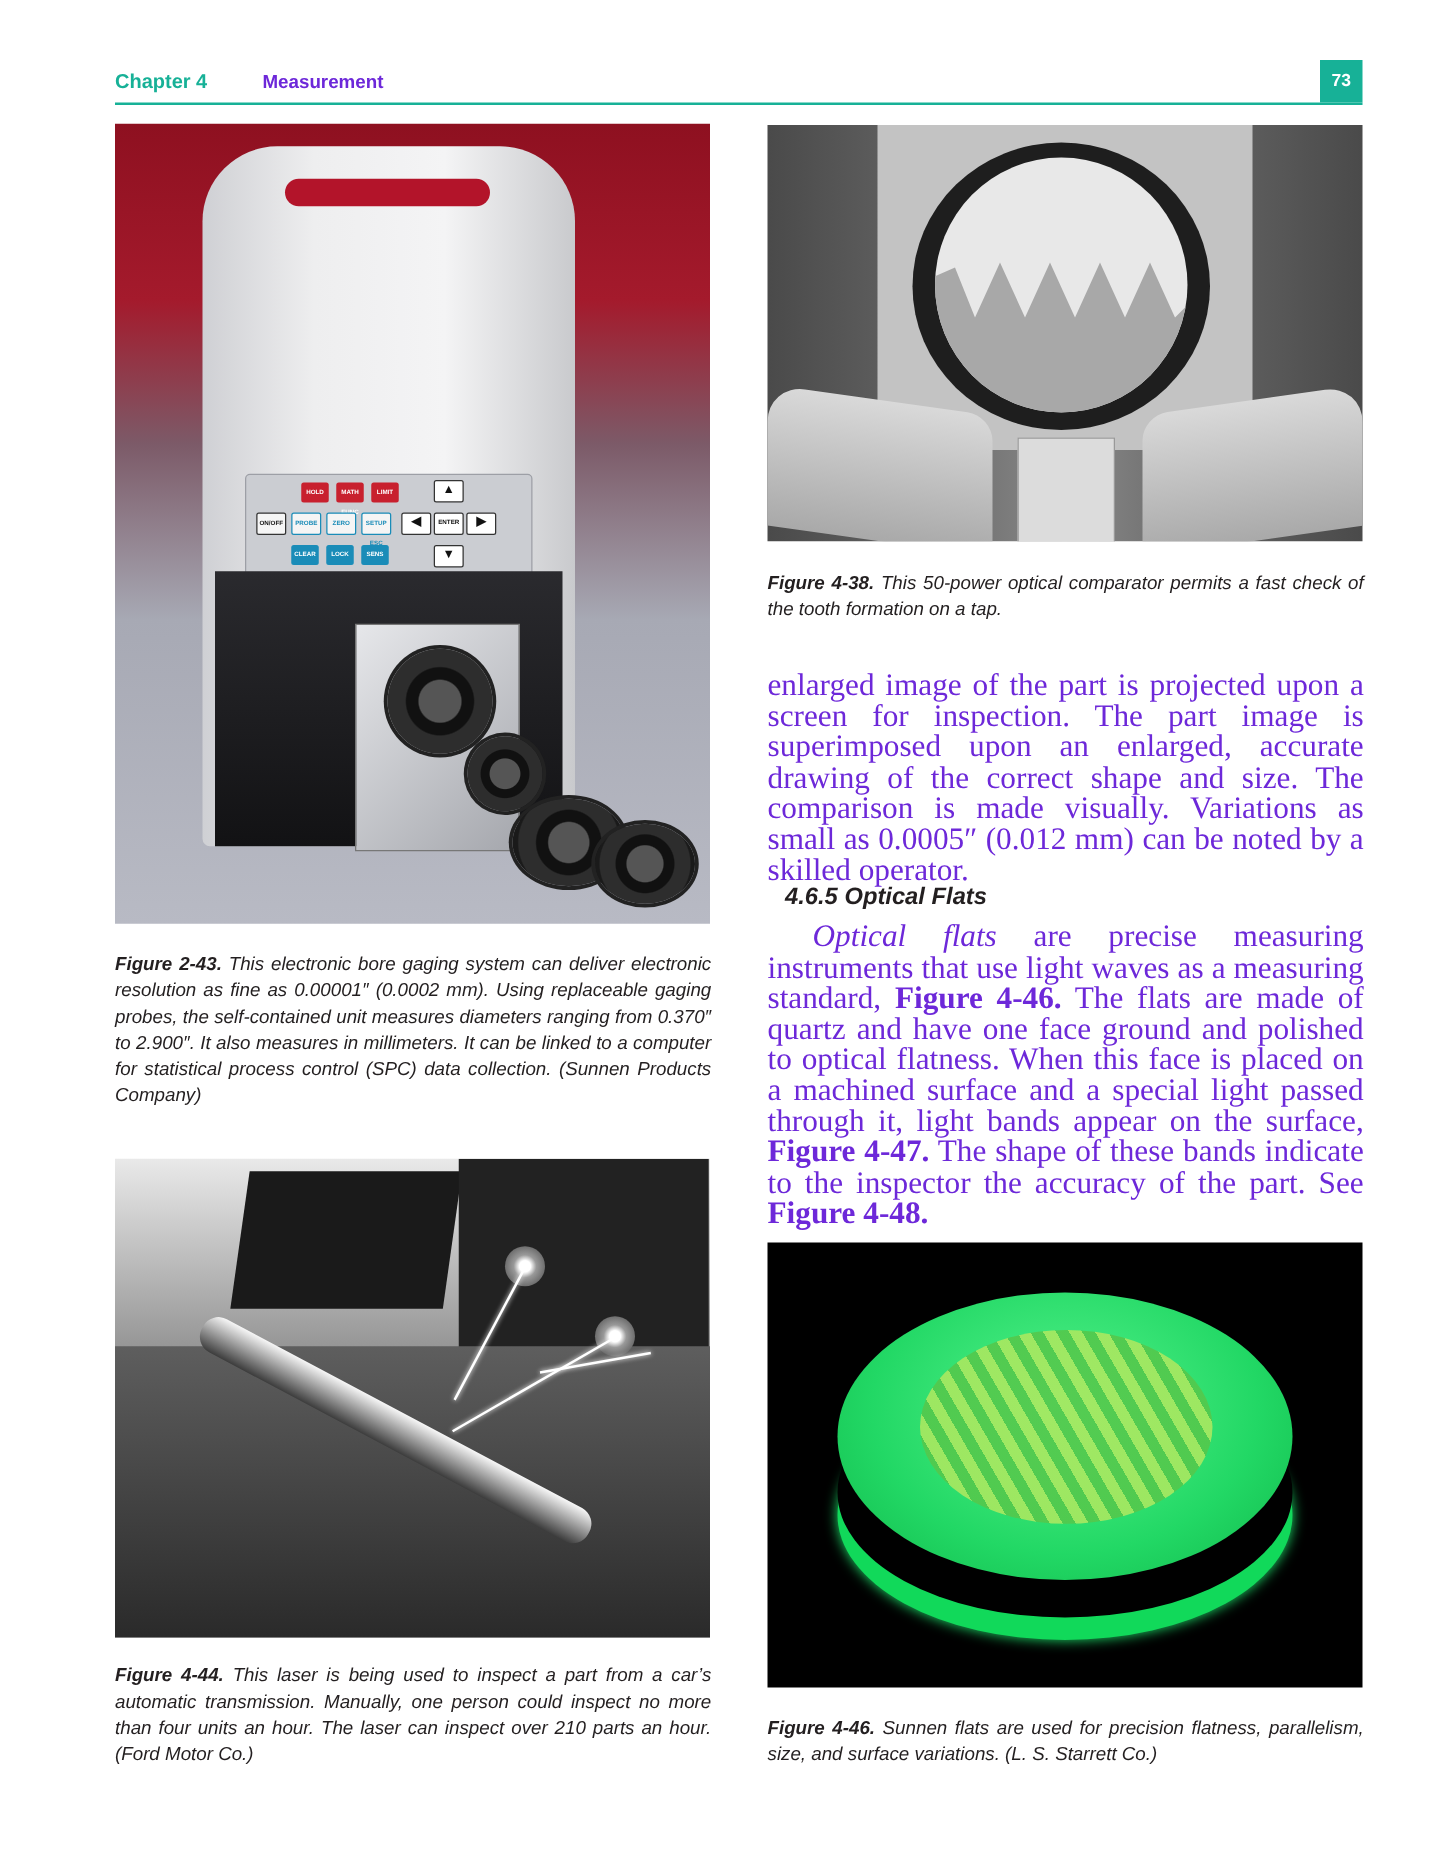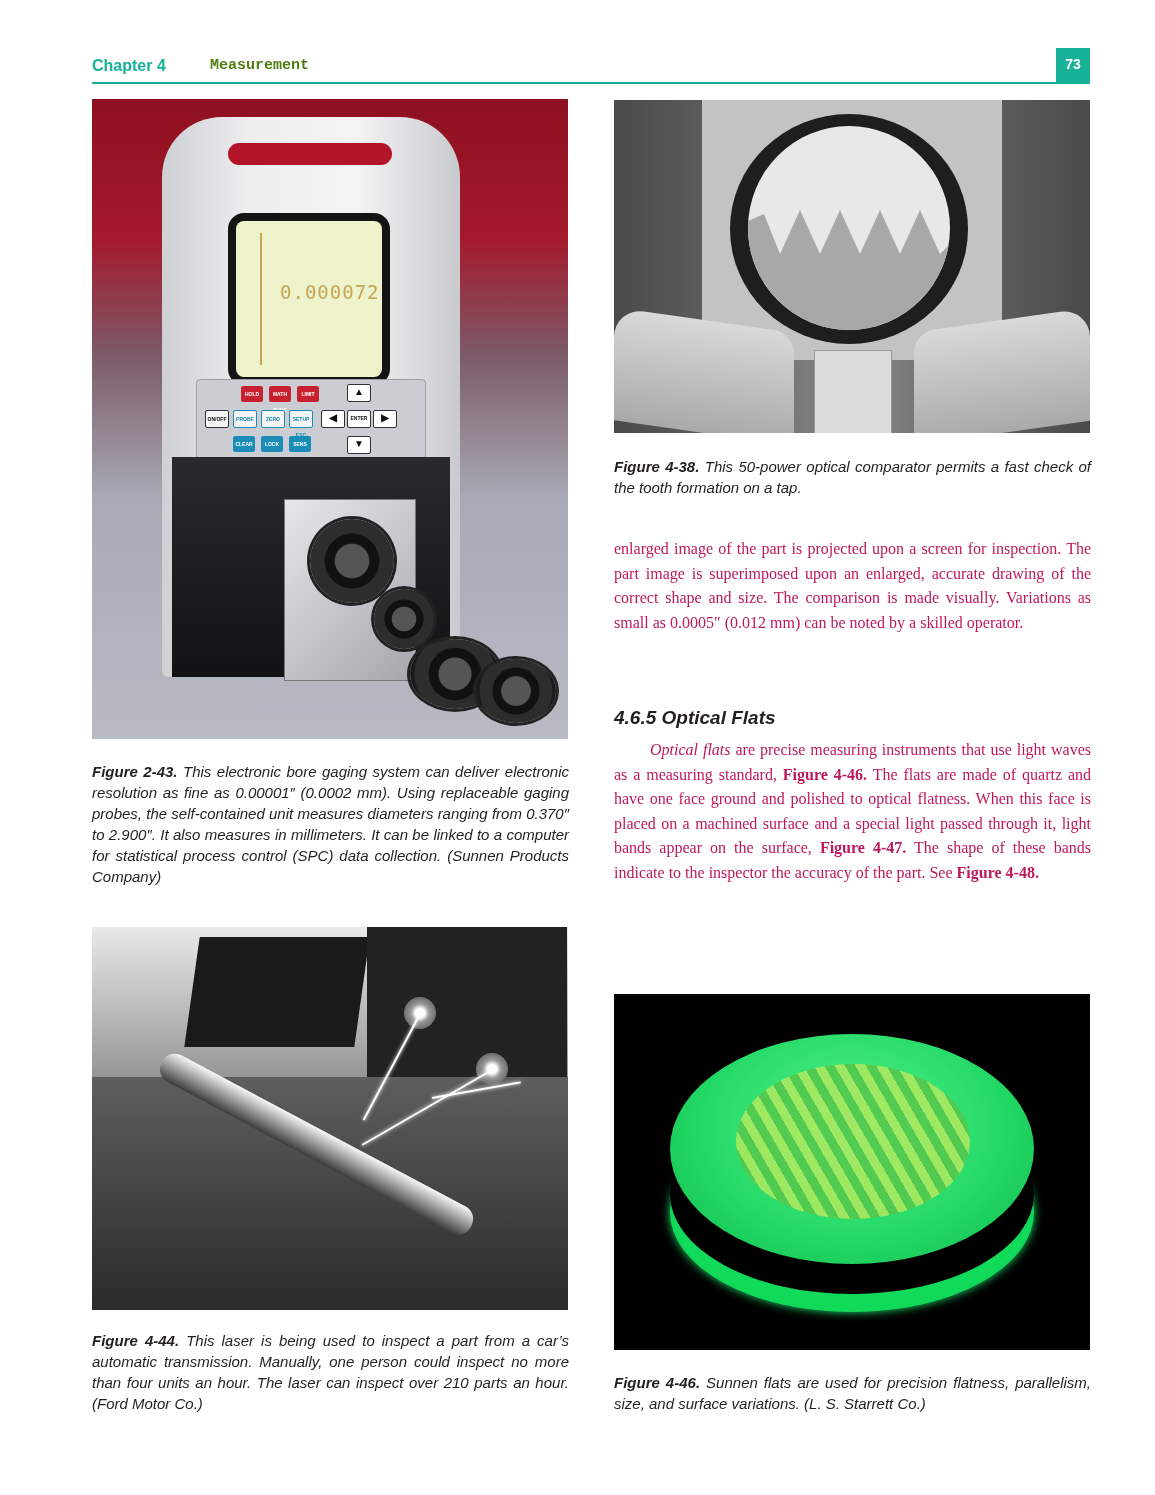--- a/index.html
+++ b/index.html
@@ -1,21 +1,21 @@
 <!DOCTYPE html>
 <html><head>
 <meta charset="utf-8">
 <style>
   html, body { margin: 0; padding: 0; background: #ffffff; }
   body { width: 1155px; height: 1495px; position: relative; overflow: hidden; font-family: "DejaVu Serif", serif; color: #231f20; }
 
   
   .header { position: absolute; left: 92px; top: 48px; width: 998px; height: 34px; border-bottom: 2px solid #17b197; }
   .hdr-chapter { position: absolute; left: 0; top: 9px; font-family: "Liberation Sans", sans-serif; font-weight: bold; font-size: 16px; color: #17b197; }
-  .hdr-title { position: absolute; left: 118px; top: 9px; font-family: Liberation Mono, monospace; font-weight: bold; font-size: 15px; color: #4d7c0f; }
+  .hdr-title { position: absolute; left: 118px; top: 9px; font-family: Liberation Sans, sans-serif; font-weight: bold; font-size: 15px; color: #6d28d9; }
   .hdr-page { position: absolute; right: 0; top: 0; width: 34px; height: 34px; background: #17b197; color: #fff; font-family: "Liberation Sans", sans-serif; font-weight: bold; font-size: 14px; text-align: center; line-height: 32px; }
 
   .figure { position: absolute; overflow: hidden; }
   .caption { position: absolute; font-family: "Liberation Sans", sans-serif; font-style: italic; font-size: 15px; line-height: 21px; text-align: justify; color: #231f20; }
   .caption b { font-weight: bold; }
 
   
   #fig43 { left: 92px; top: 99px; width: 476px; height: 640px; background: linear-gradient(180deg, #8e1020 0%, #a41a2c 22%, #7c5a68 40%, #a7a9b4 62%, #b8bac4 100%); }
   .gage-body { position: absolute; left: 70px; top: 18px; width: 298px; height: 560px; background: linear-gradient(90deg, #cfd0d4 0%, #eeeeef 30%, #f4f4f5 65%, #c9cacd 100%); border-radius: 60px 60px 6px 6px; }
   .gage-handle { position: absolute; left: 66px; top: 26px; width: 164px; height: 22px; background: #b3142a; border-radius: 11px; }
@@ -53,44 +53,38 @@
   .cmp-badge { position: absolute; left: 200px; top: 250px; width: 76px; height: 83px; background: #dcdcdc; border: 1px solid #999; }
 
   
   #fig46 { left: 614px; top: 994px; width: 476px; height: 356px; background: #000; }
   .flat-rim-bottom { position: absolute; left: 56px; top: 118px; width: 364px; height: 200px; border-radius: 50%; background: #11d95a; box-shadow: 0 0 10px #1de36c; }
   .flat-gap { position: absolute; left: 56px; top: 100px; width: 364px; height: 200px; border-radius: 50%; background: #000; }
   .flat-top { position: absolute; left: 56px; top: 40px; width: 364px; height: 230px; border-radius: 50%; background: radial-gradient(ellipse at 50% 40%, #56f28c 0%, #22d865 60%, #10b84a 100%); }
   .flat-face { position: absolute; left: 122px; top: 70px; width: 234px; height: 155px; border-radius: 50%; background: repeating-linear-gradient(60deg, #a9e860 0 9px, #54c84c 9px 18px); opacity: .9; }
 
   
-  .body-text { position: absolute; left: 614px; width: 477px; font-family: "Liberation Serif", serif; font-size: 16px; line-height: 24.6px; text-align: justify; color: #be185d; }
+  .body-text { position: absolute; left: 614px; width: 477px; font-family: "Liberation Serif", serif; font-size: 25px; line-height: 24.6px; text-align: justify; color: #6d28d9; }
   .body-text b { font-weight: bold; }
   .body-text i { font-style: italic; }
   .indent { text-indent: 36px; }
-  .section-heading { position: absolute; left: 614px; top: 707px; font-family: "Liberation Sans", sans-serif; font-weight: bold; font-style: italic; font-size: 19px; color: #231f20; }
+  .section-heading { position: absolute; left: 628px; top: 707px; font-family: "Liberation Sans", sans-serif; font-weight: bold; font-style: italic; font-size: 19px; color: #231f20; }
 </style>
 </head>
 <body>
 
 <div class="header">
   <span class="hdr-chapter">Chapter 4</span>
   <span class="hdr-title">Measurement</span>
   <span class="hdr-page">73</span>
 </div>
 
 <div class="figure" id="fig43">
   <div class="gage-body">
     <div class="gage-handle"></div>
-    <div class="gage-screen-frame">
-      <div class="gage-screen">
-        <div class="gage-scale"></div>
-        <div class="gage-reading">0.000072</div>
-      </div>
-    </div>
     <div class="keypad">
       <div class="key k-red" style="left:44px;top:6px">HOLD</div>
       <div class="key k-red" style="left:72px;top:6px">MATH FUNC</div>
       <div class="key k-red" style="left:100px;top:6px">LIMIT</div>
       <div class="key k-white" style="left:8px;top:30px;color:#111;border-color:#333">ON/OFF</div>
       <div class="key k-white" style="left:36px;top:30px">PROBE</div>
       <div class="key k-white" style="left:64px;top:30px">ZERO</div>
       <div class="key k-white" style="left:92px;top:30px">SETUP ESC</div>
       <div class="key k-blue" style="left:36px;top:56px">CLEAR</div>
       <div class="key k-blue" style="left:64px;top:56px">LOCK</div>

